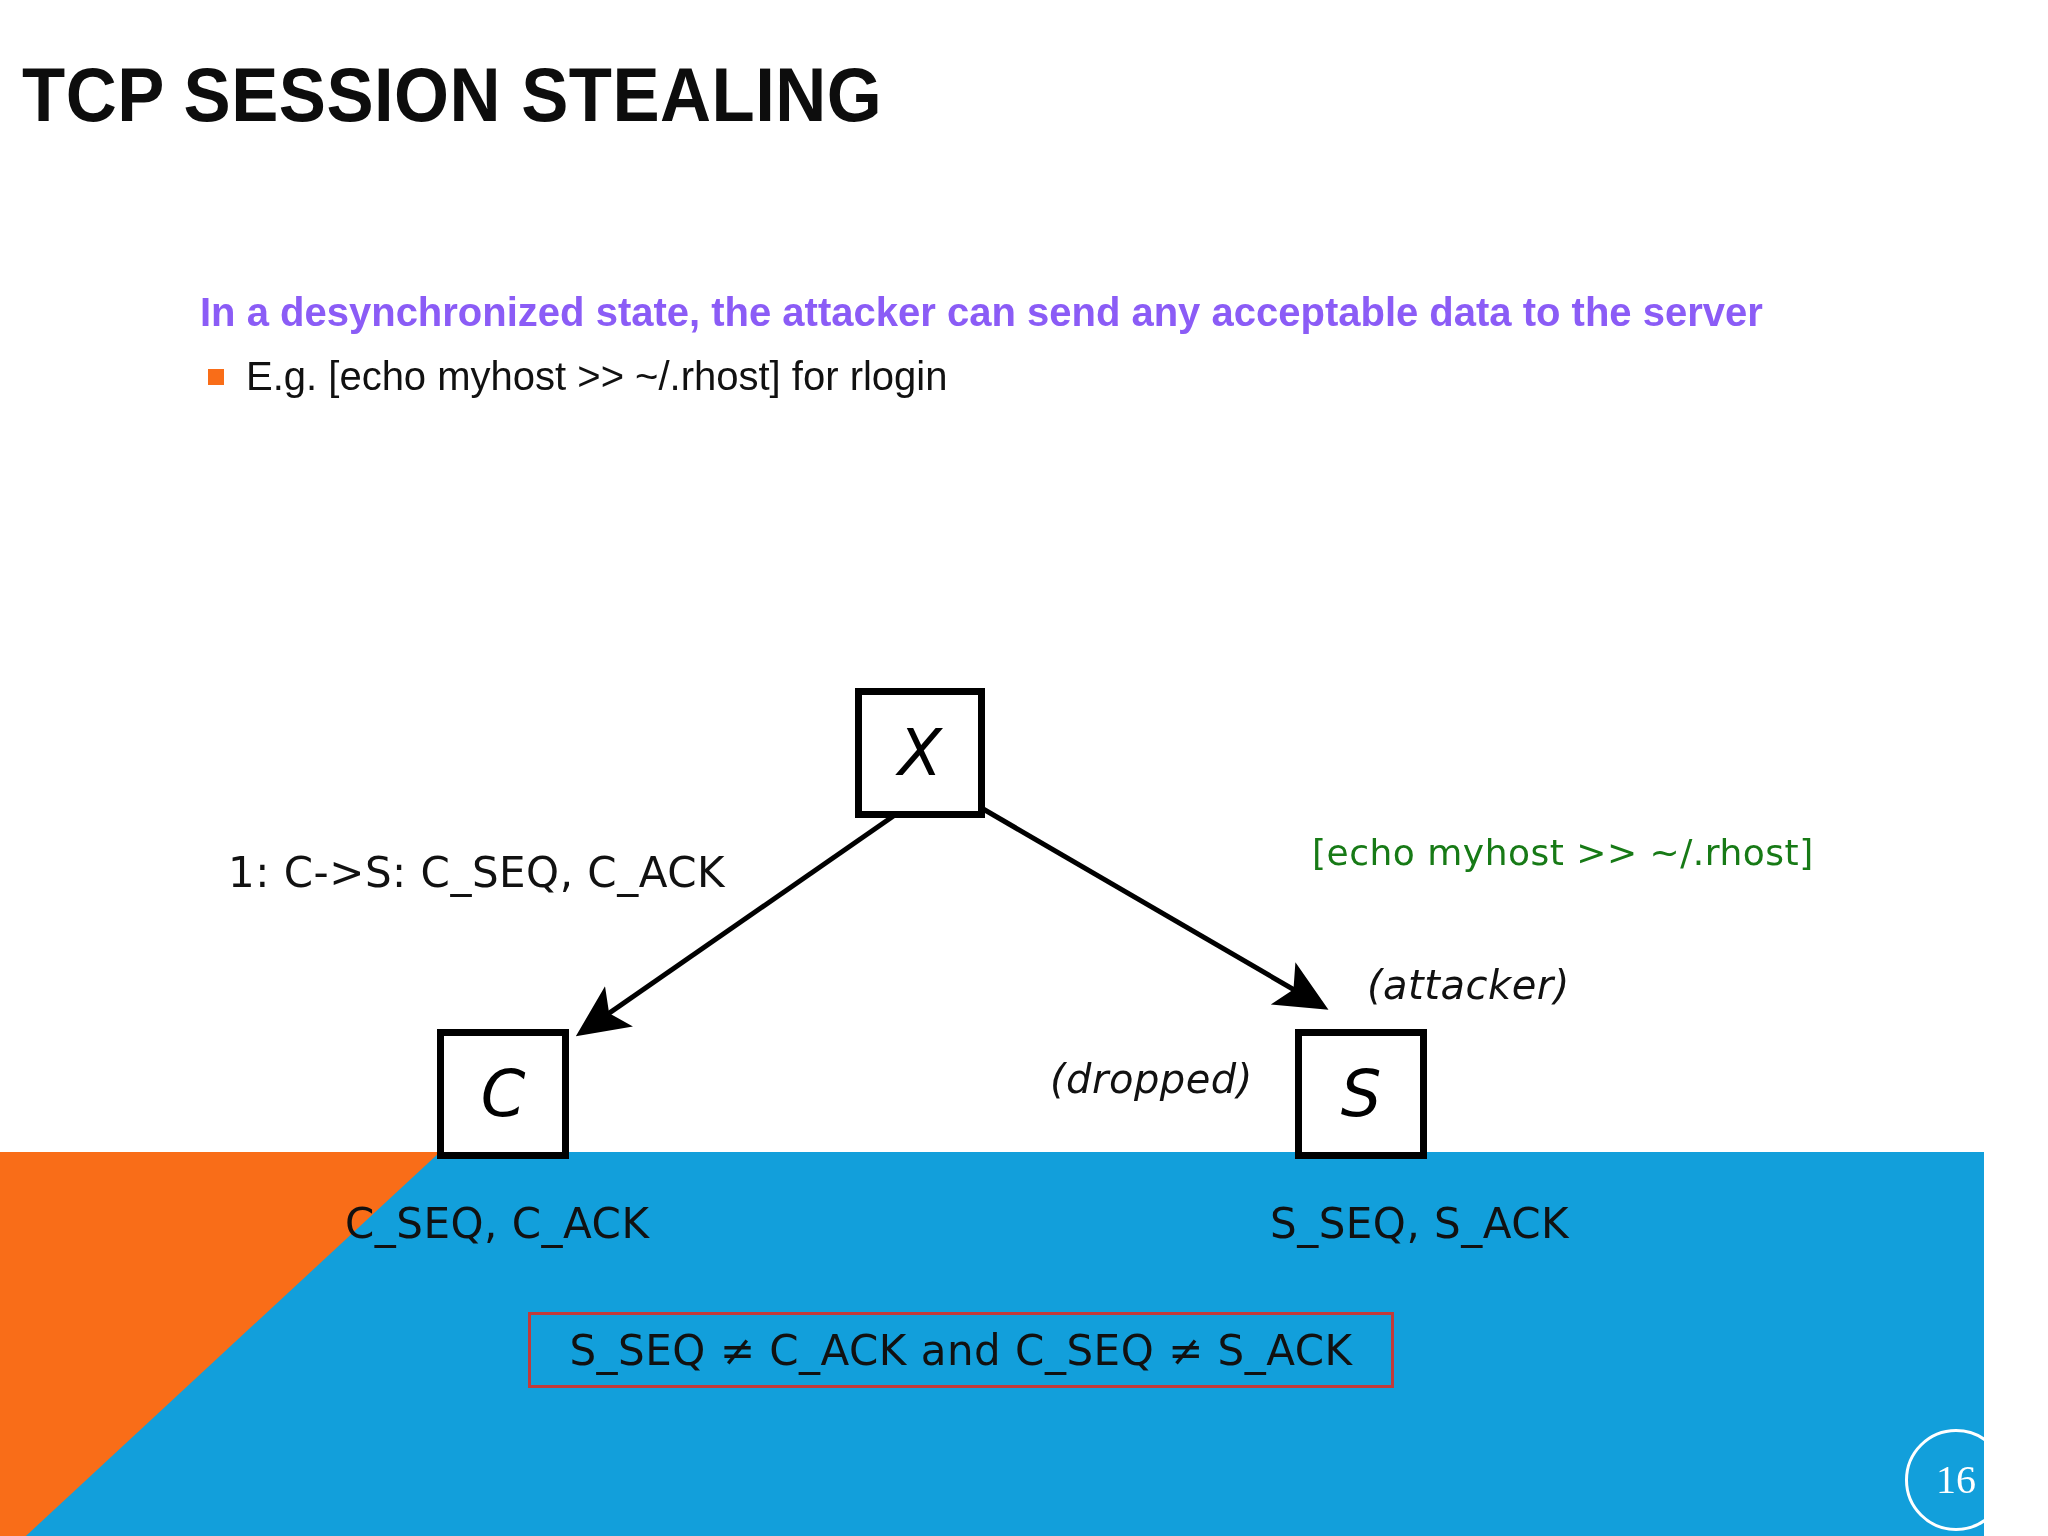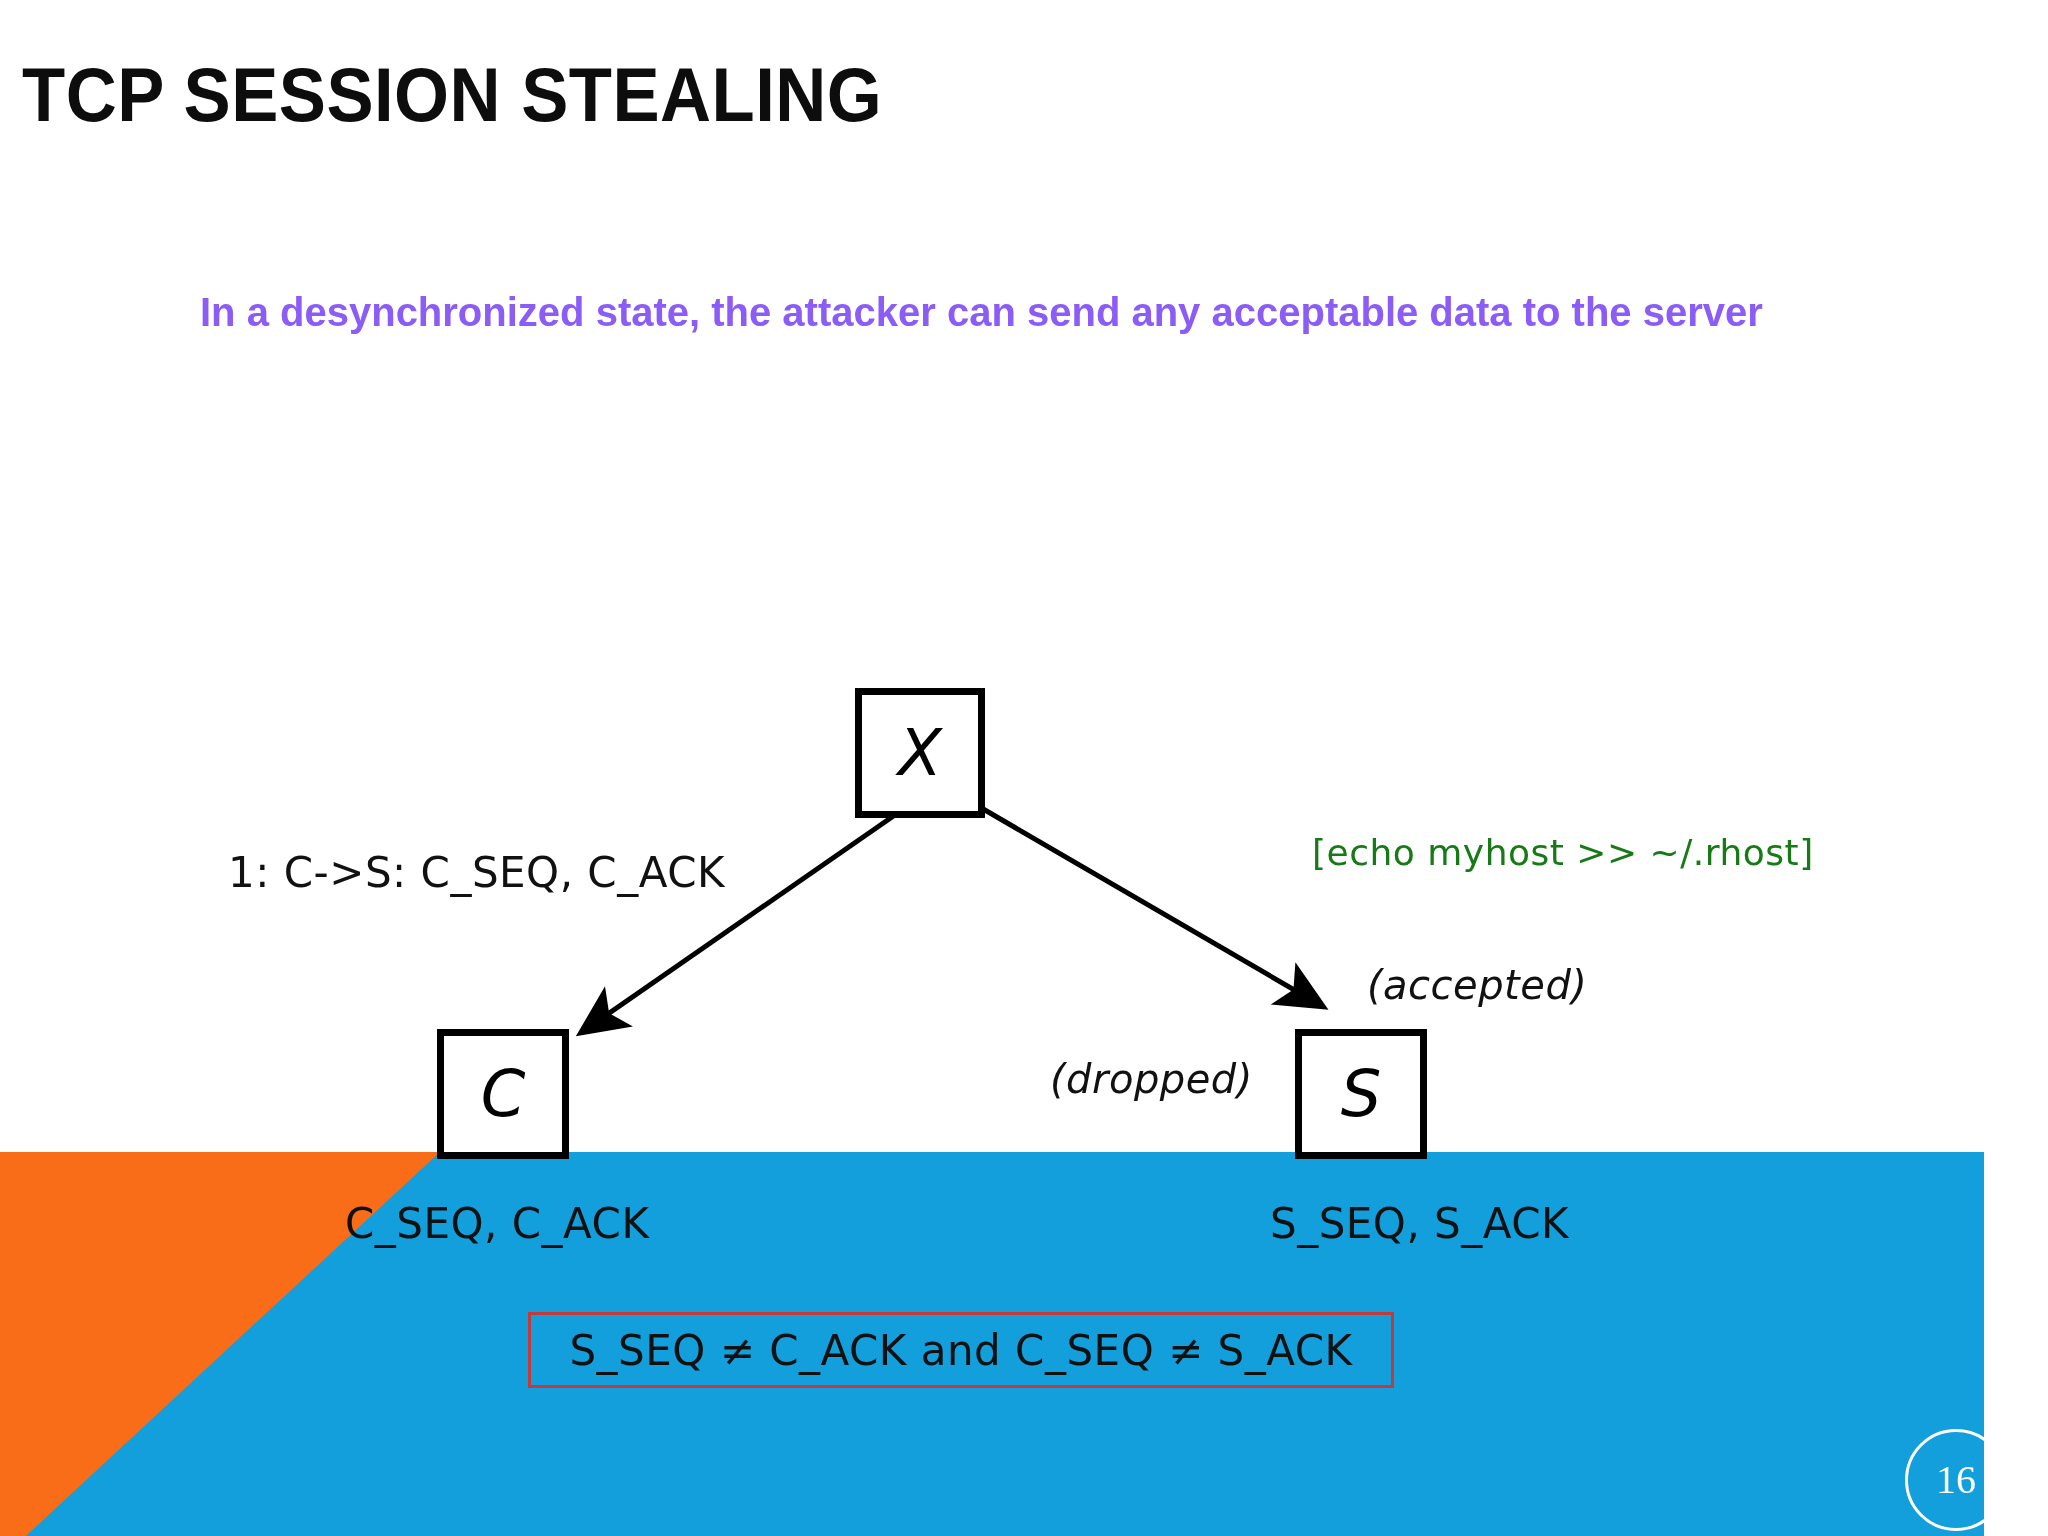--- a/index.html
+++ b/index.html
@@ -70,20 +70,24 @@
 <body>
 
 <div id="slide">
 
   <div class="band-blue"></div>
   <div class="band-orange"></div>
 
   <div class="title">TCP SESSION STEALING</div>
 
   <div class="body-line">In a desynchronized state, the attacker can send any acceptable data to the server</div>
+  <div class="bullet-row">
+    <div class="bullet-sq"></div>
+    <div class="bullet-txt">E.g.  [echo myhost &gt;&gt; ~/.rhost] for rlogin</div>
+  </div>
 
   <svg id="arrows" viewBox="0 0 2048 1536">
     <defs>
       <marker id="ah" markerWidth="11" markerHeight="11" refX="9" refY="5.5" orient="auto" markerUnits="strokeWidth">
         <path d="M0,0.6 L10.5,5.5 L0,10.4 L2.4,5.5 Z" fill="#000"></path>
       </marker>
     </defs>
 
     <line x1="905" y1="784" x2="582" y2="1008" stroke="#000" stroke-width="5" marker-end="url(#ah)"></line>
 
@@ -97,21 +101,21 @@
     <span>C</span>
   </div>
   <div class="node" id="node-s">
     <span>S</span>
   </div>
 
   <div class="hand" id="lbl-1">1: C-&gt;S: C_SEQ, C_ACK</div>
 
 
   <div class="hand" id="lbl-echo">[echo myhost &gt;&gt; ~/.rhost]</div>
-  <div class="hand hand-it" id="lbl-accepted">(accepted)</div>
+  <div class="hand hand-it" id="lbl-accepted">(attacker)</div>
   <div class="hand hand-it" id="lbl-dropped">(dropped)</div>
   <div class="hand" id="lbl-cseq">C_SEQ, C_ACK</div>
   <div class="hand" id="lbl-sseq">S_SEQ, S_ACK</div>
 
   <div id="ineq-box">
     <span class="hand">S_SEQ ≠ C_ACK and C_SEQ ≠ S_ACK</span>
   </div>
 
   <div id="page-circle">
     <span>16</span>

